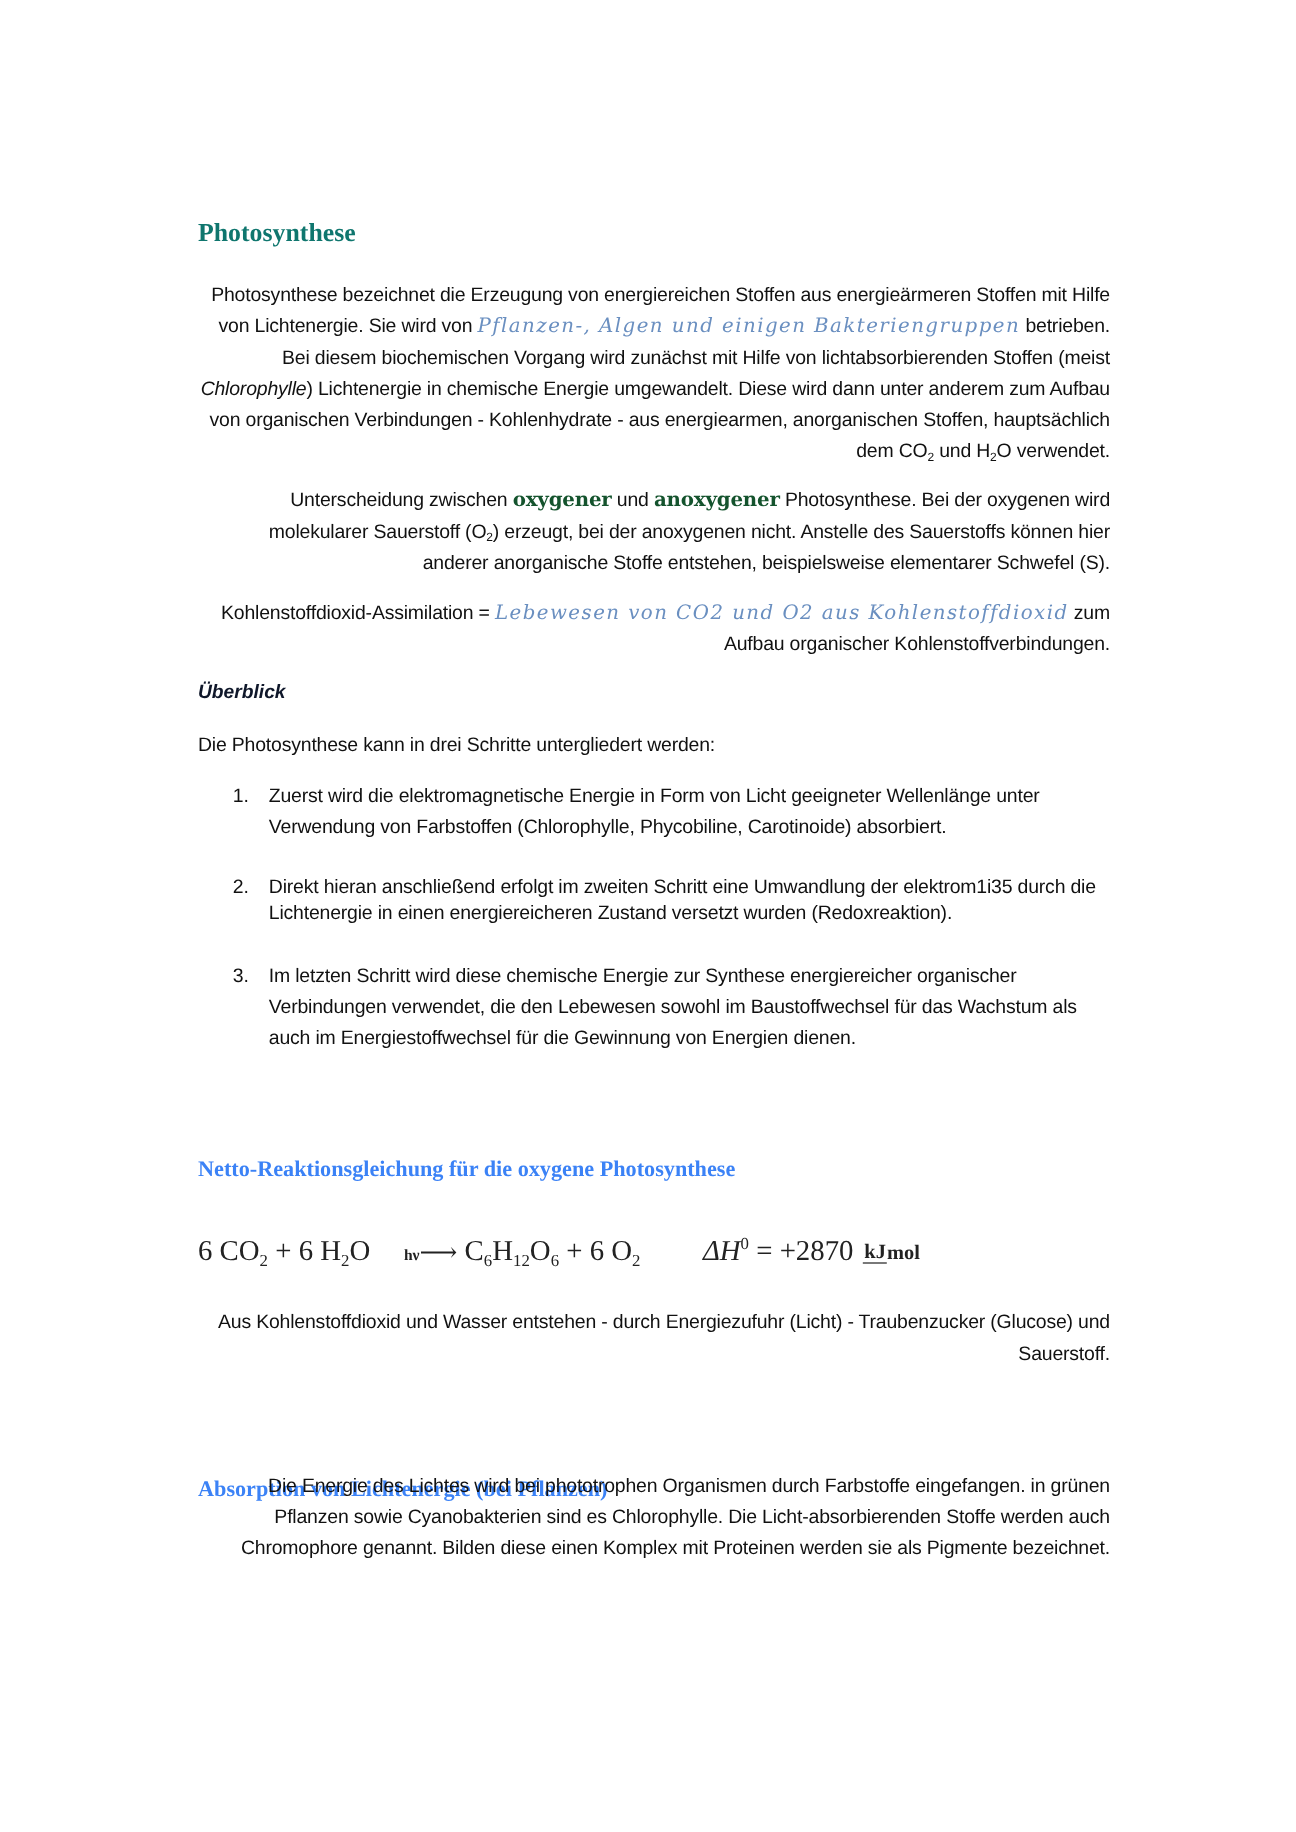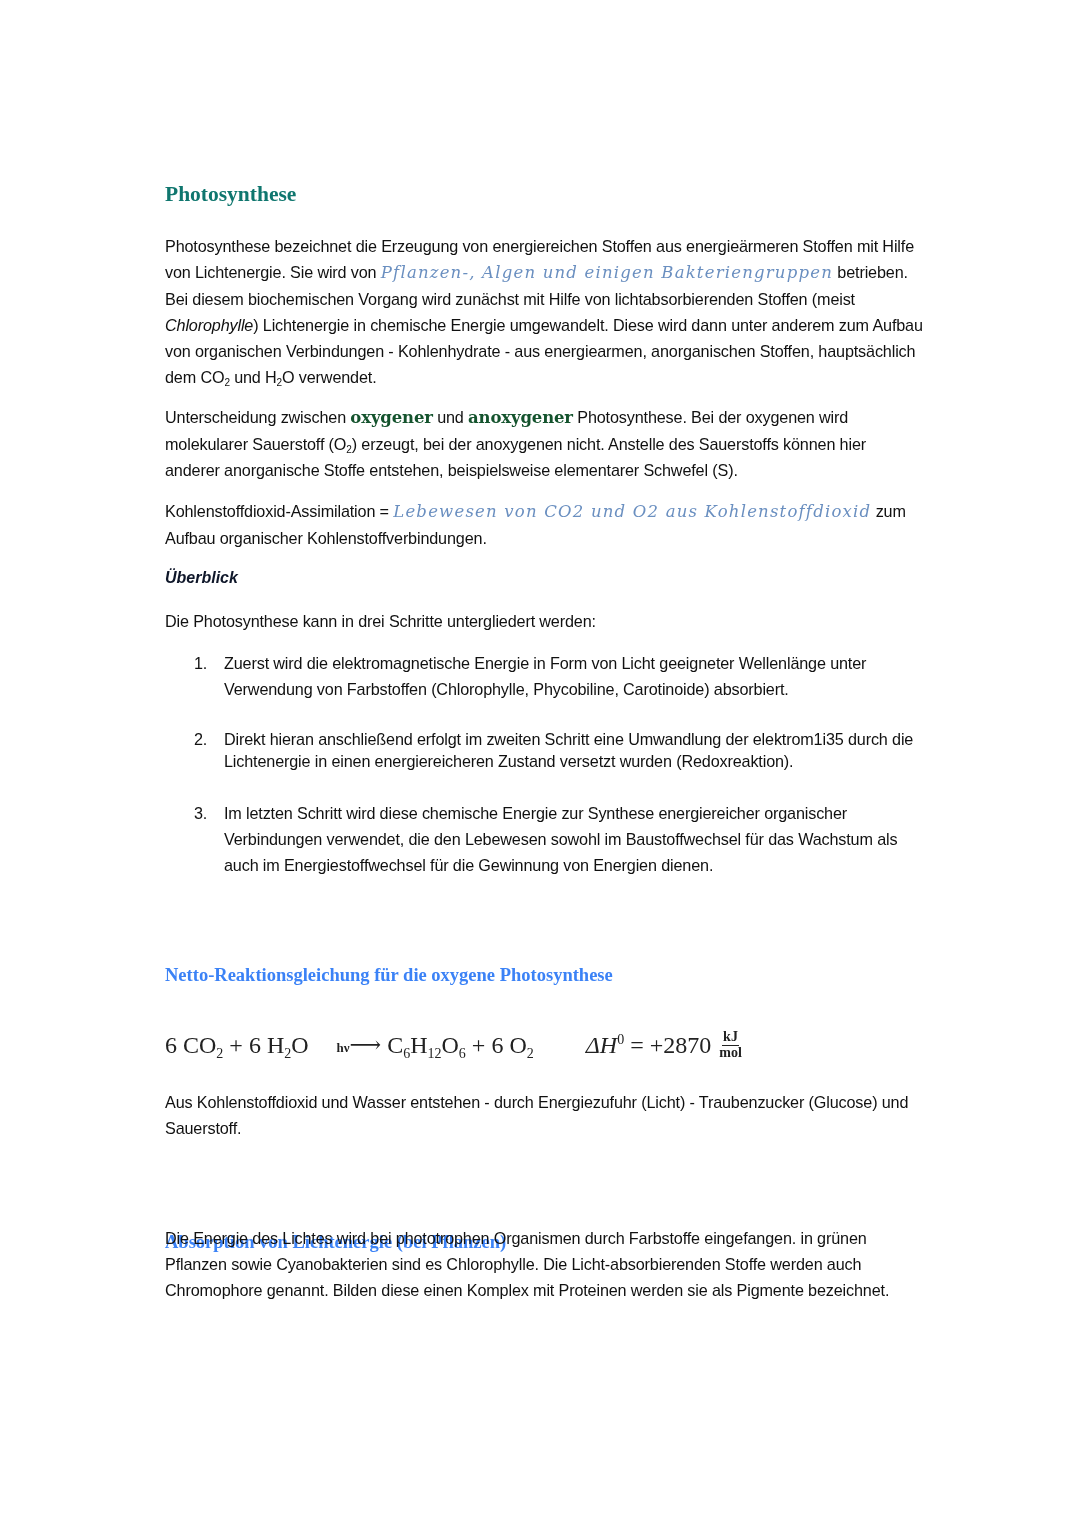--- a/index.html
+++ b/index.html
@@ -1,20 +1,20 @@
 <!DOCTYPE html>
 <html><head>
 <meta charset="utf-8">
 <style>
   html, body { margin: 0; padding: 0; background: #ffffff; }
   body { width: 1080px; height: 1527px; position: relative; overflow: hidden;
          font-family: "Liberation Sans", "DejaVu Sans", sans-serif; color: #111; }
   .page { position: absolute; left: 165px; top: 0; width: 760px; }
   .abs { position: absolute; left: 0; }
-  .body-text { font-size: 16.2px; line-height: 26px; letter-spacing: -0.15px; margin: 0; }
+  .body-text { font-size: 16.2px; line-height: 26px; letter-spacing: -0.15px; margin: 0; text-align: right; }
   .h1 { font-family: Liberation Serif, serif; font-weight: bold; font-size: 21.5px;
         color: #0f766e; margin: 0; }
   .h2 { font-family: "Liberation Serif", "DejaVu Serif", serif; font-weight: bold; font-size: 18.5px;
         color: #3b82f6; margin: 0; }
   .h3 { font-family: "Liberation Sans", sans-serif; font-weight: bold; font-style: italic; font-size: 16px;
         color: #0f172a; margin: 0; }
   .accent-italic { font-family: "DejaVu Serif", "Liberation Serif", serif; font-style: italic;
         color: #6a8fc0; letter-spacing: 1.2px; font-size: 16.5px; }
   .accent-bold-italic { font-family: "DejaVu Serif", "Liberation Serif", serif; font-weight: bold;
         color: #14532d; font-size: 16.5px; }
@@ -22,21 +22,21 @@
   sub { font-size: 10px; vertical-align: -3px; line-height: 0; }
   ol.steps { list-style: none; margin: 0; padding: 0; }
   ol.steps li { position: relative; padding-left: 59px; font-size: 16.2px; line-height: 26px; letter-spacing: -0.15px; }
   ol.steps li .num { position: absolute; left: 29px; top: 0; }
   .equation { font-family: "Liberation Serif", "DejaVu Serif", serif; font-size: 24px; color: #222;
               display: flex; align-items: center; white-space: nowrap; }
   .equation sub { font-size: 14px; vertical-align: -5px; }
   .eq-arrow { display: inline-flex; flex-direction: row; align-items: center; margin: 0 6px 0 28px; line-height: 1; }
   .eq-arrow .hv { font-size: 13px; font-weight: bold; margin-bottom: -4px; }
   .eq-arrow .arr { font-size: 22px; }
-  .frac { display: inline-flex; flex-direction: column; align-items: center; font-size: 14px; font-weight: bold;
+  .frac { display: inline-flex; flex-direction: row; align-items: center; font-size: 17px; font-weight: bold;
           margin-left: 8px; line-height: 1.05; }
   .frac .num-part { border-bottom: 1px solid #222; padding: 0 1px; }
   .delta { margin-left: 52px; }
 </style>
 </head>
 <body>
 
 <div class="page">
 
   <h1 class="h1 abs" style="top:182px;">Photosynthese</h1>

